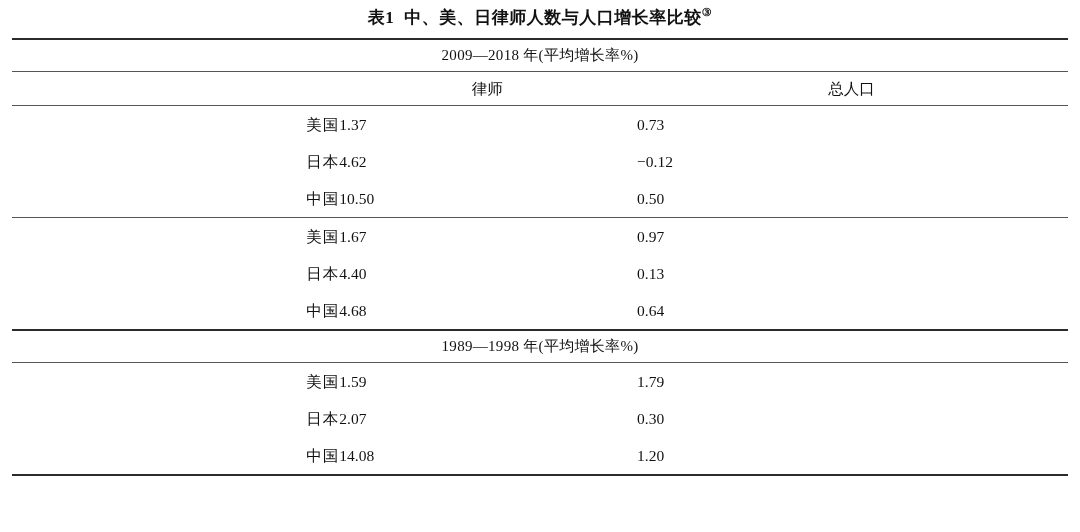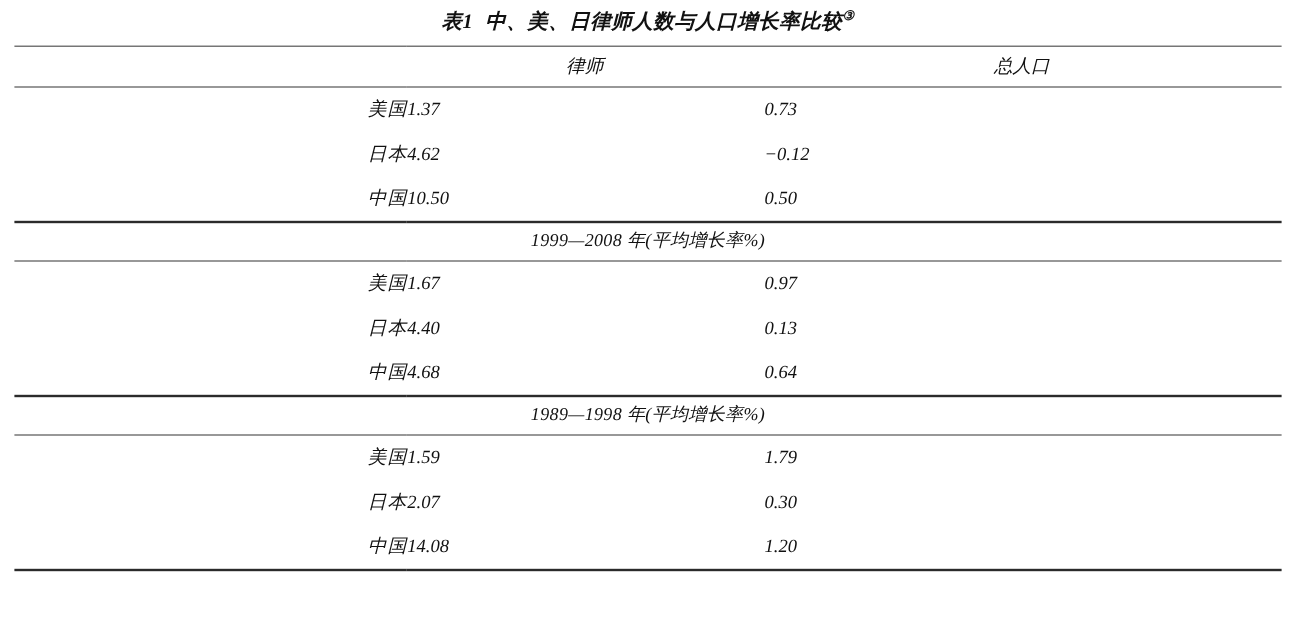--- a/index.html
+++ b/index.html
@@ -13,21 +13,20 @@
     font-family: "Liberation Serif", "DejaVu Serif", serif;
     color: #111111;
     overflow: hidden;
   }
   .page {
     position: relative;
     width: 1080px;
     height: 484px;
     box-sizing: border-box;
     padding: 0 10px;
-    font-style: italic;
   }
   .caption {
     text-align: center;
     font-size: 17px;
     font-weight: bold;
     letter-spacing: 0.5px;
     padding: 6px 0 9px 0;
     white-space: nowrap;
   }
   .caption .cap-num {
@@ -103,20 +102,23 @@
   </div>
 
   <table class="tbl">
     <colgroup>
       <col class="c-region">
       <col class="c-lawyer">
       <col class="c-pop">
     </colgroup>
     <tbody>
 
+      <tr class="rule-heavy-top">
+        <td class="band" colspan="3">2009—2018 年(平均增长率%)</td>
+      </tr>
       <tr class="rule-thin-top">
         <td class="colhead region"></td>
         <td class="colhead">律师</td>
         <td class="colhead">总人口</td>
       </tr>
       <tr class="datarow rule-thin-top">
         <td class="region">美国</td>
         <td class="num">1.37</td>
         <td class="num pop">0.73</td>
       </tr>
@@ -124,23 +126,20 @@
         <td class="region">日本</td>
         <td class="num">4.62</td>
         <td class="num pop">−0.12</td>
       </tr>
       <tr class="datarow">
         <td class="region">中国</td>
         <td class="num">10.50</td>
         <td class="num pop">0.50</td>
       </tr>
 
-      <tr class="rule-heavy-top">
-        <td class="band" colspan="3">1999—2008 年(平均增长率%)</td>
-      </tr>
       <tr class="datarow rule-thin-top">
         <td class="region">美国</td>
         <td class="num">1.67</td>
         <td class="num pop">0.97</td>
       </tr>
       <tr class="datarow">
         <td class="region">日本</td>
         <td class="num">4.40</td>
         <td class="num pop">0.13</td>
       </tr>

